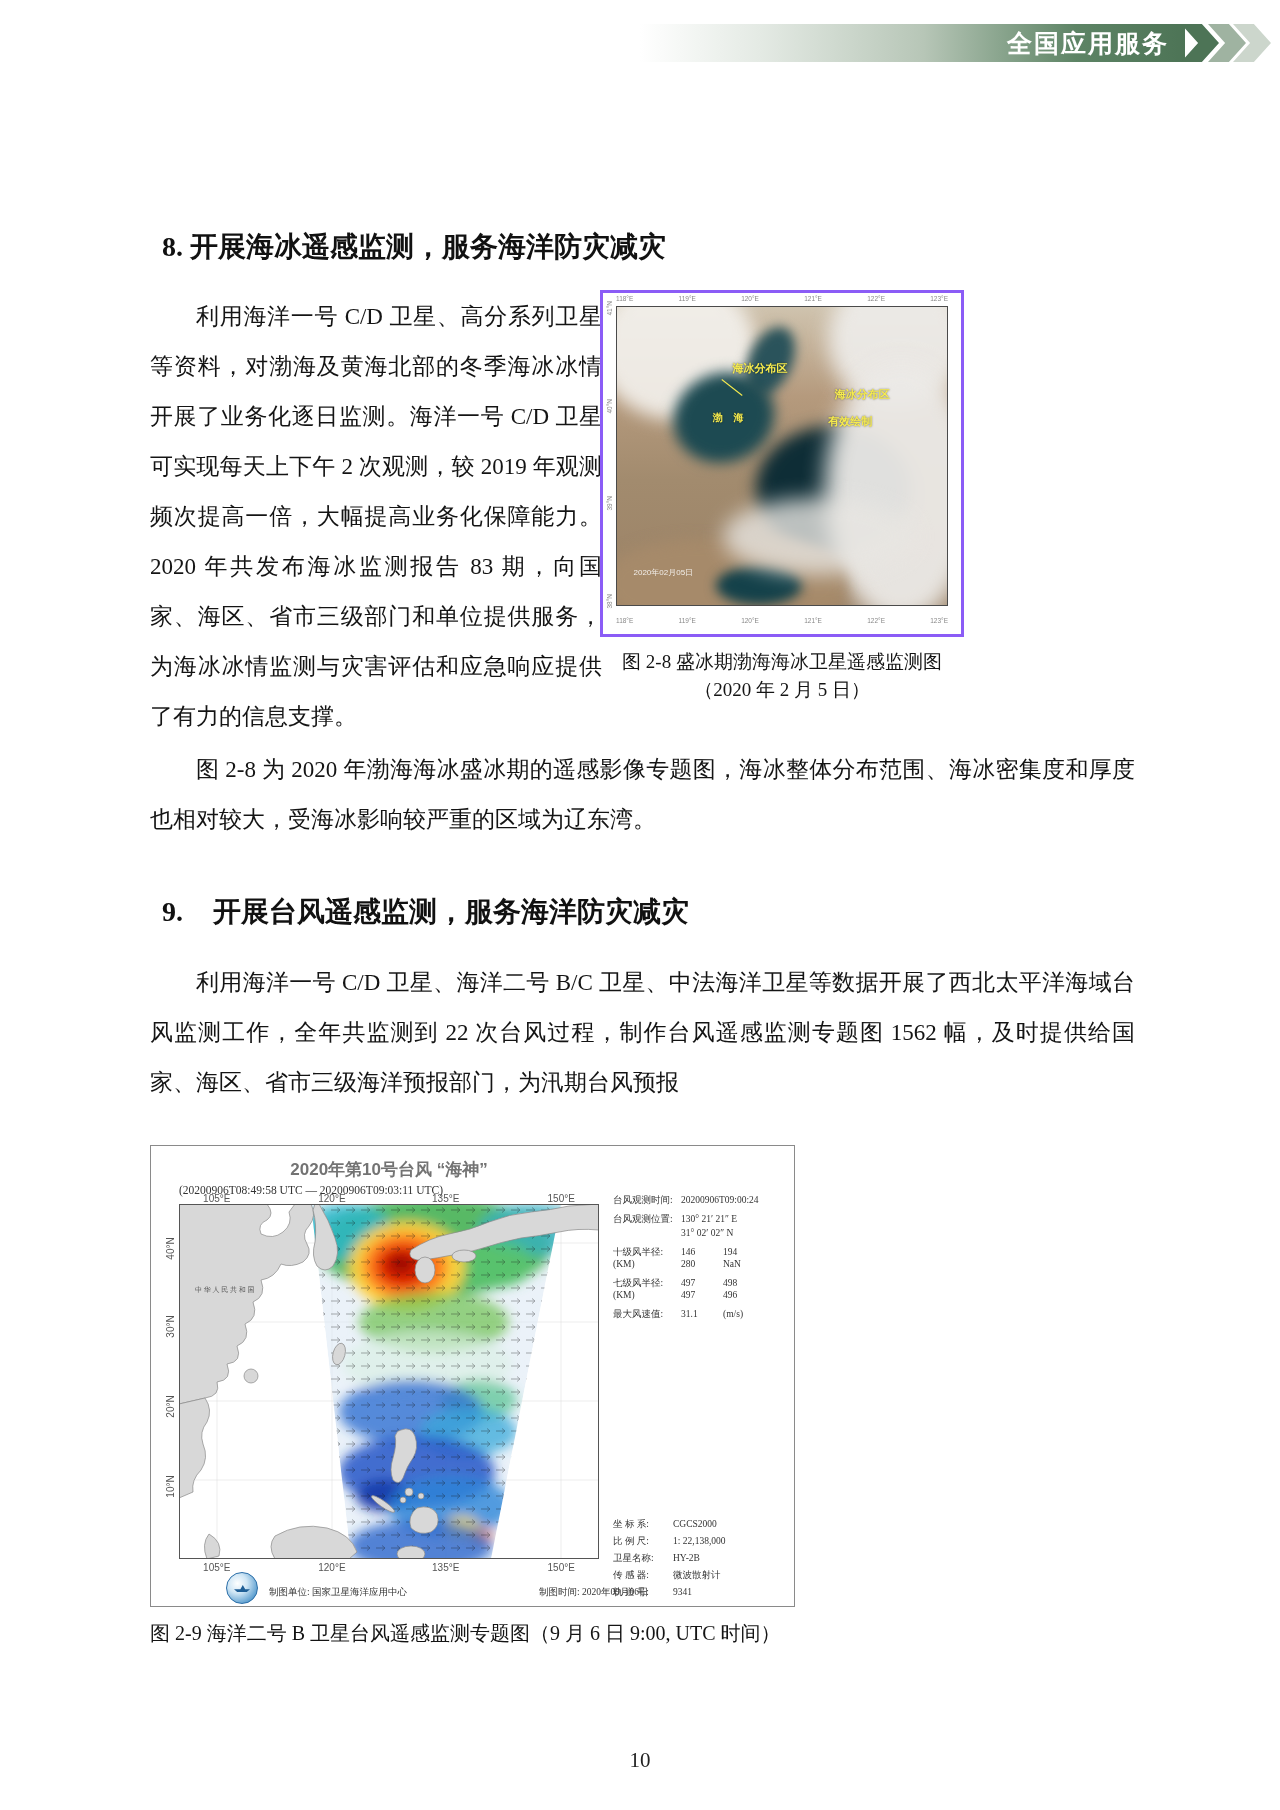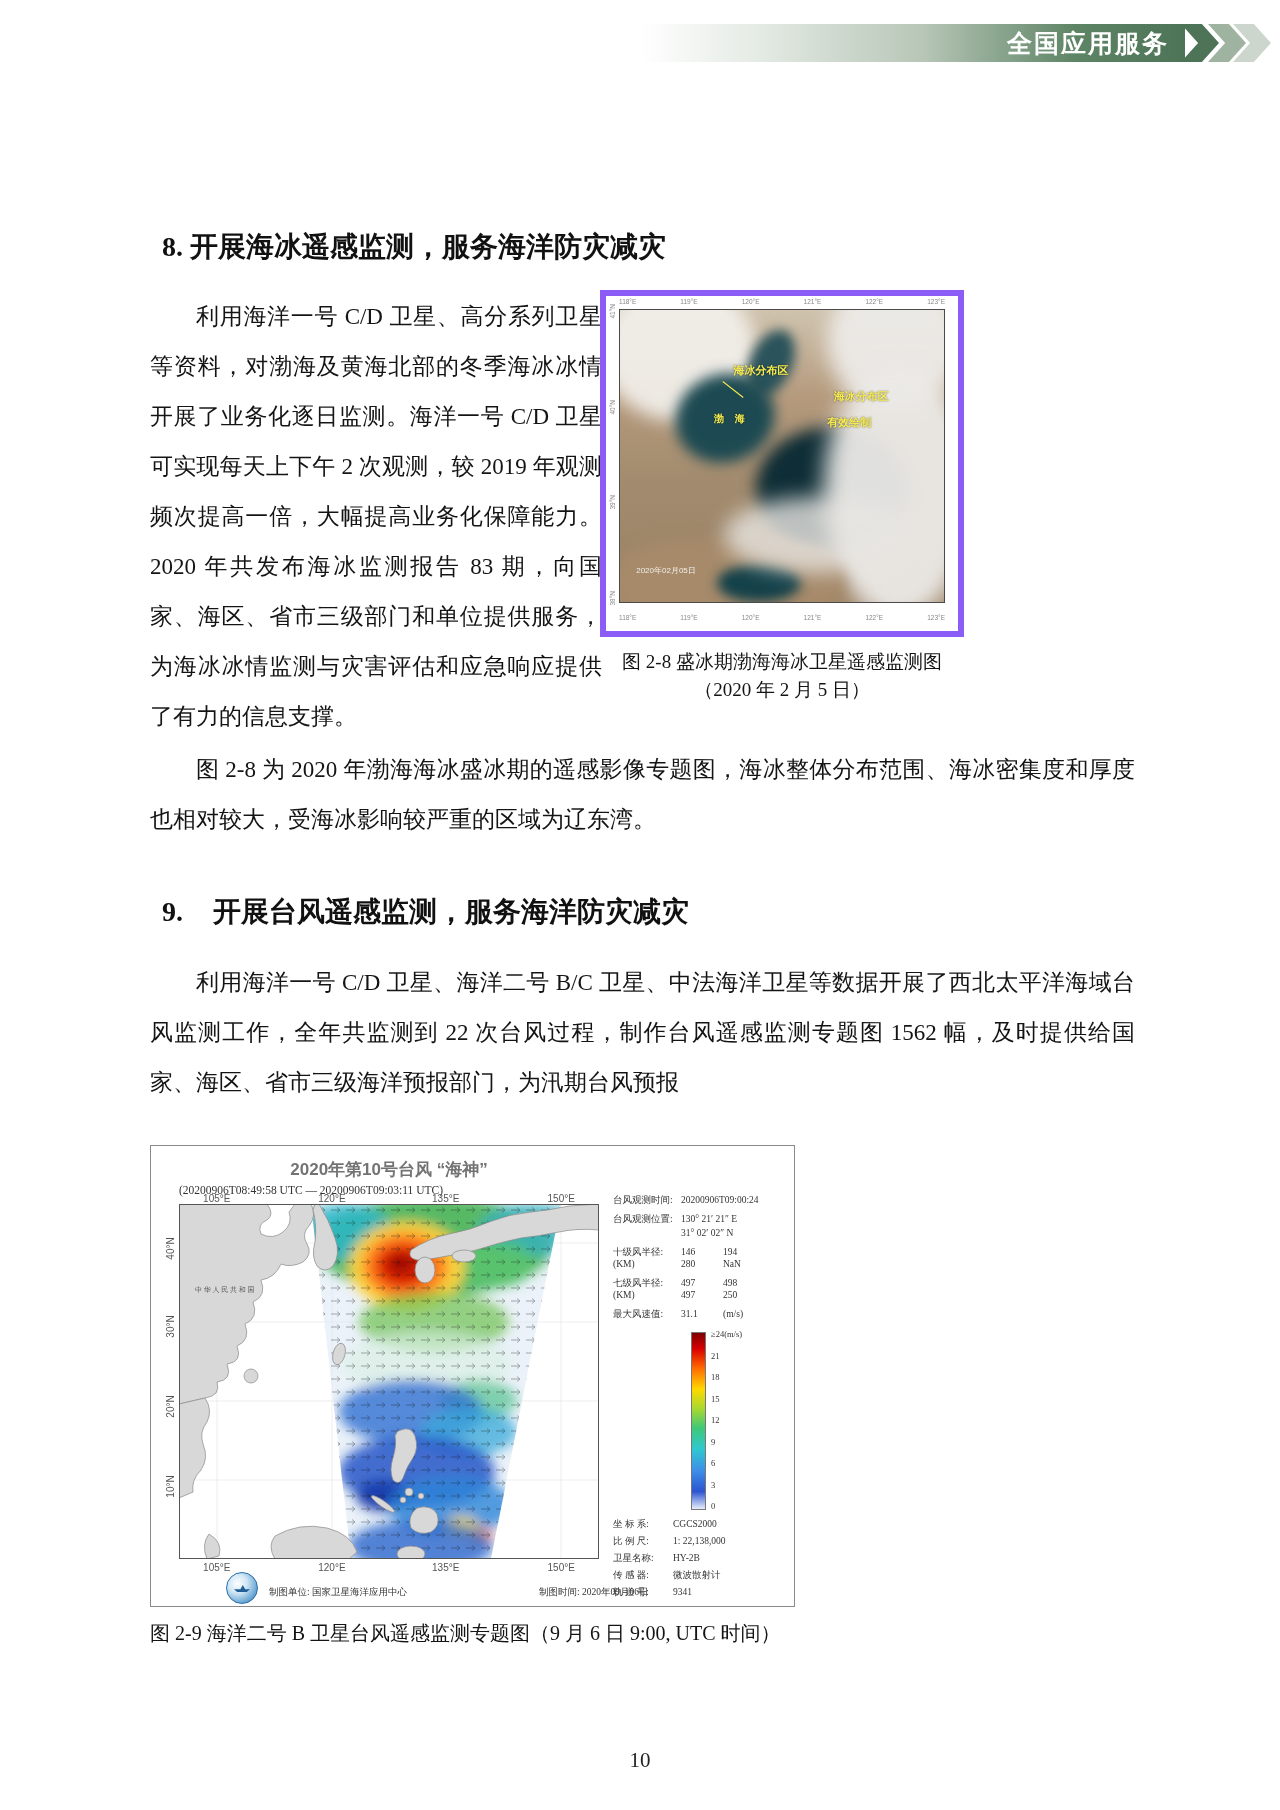--- a/index.html
+++ b/index.html
@@ -24,21 +24,21 @@
   .sec9-num{display:inline-block;margin-right:30px;}
   
   .body-text{position:absolute;font-size:23px;line-height:50px;text-align:justify;color:#141414;}
   .indent{text-indent:2em;}
   .s8-col{left:150px;top:292px;width:452px;height:452px;}
   .s8-para2{left:150px;top:745px;width:985px;}
   .s9-para1{left:150px;top:958px;width:985px;}
   .s9-col{left:833px;top:1118px;width:307px;}
   
   .fig8-box{position:absolute;left:600px;top:290px;width:364px;height:347px;background:#fff;
-            border:6px solid #8b5cf6;box-sizing:border-box;text-align:right;}
+            border:3px solid #8b5cf6;box-sizing:border-box;text-align:right;}
   .fig8-img{position:absolute;left:13px;top:13px;right:13px;bottom:28px;border:1px solid #4a4a4a;
             overflow:hidden;background:linear-gradient(180deg,#cfc3ae 0%,#b59a7d 30%,#a28b6e 58%,#9b8266 100%);}
   .blob{position:absolute;border-radius:50%;}
   .f8-snow{left:-6%;top:-10%;width:48%;height:48%;background:#f4f2ee;filter:blur(9px);opacity:.9;}
   .f8-cloudtr{right:-6%;top:-12%;width:42%;height:46%;background:#efeeec;filter:blur(10px);opacity:.9;}
   .f8-liaodong{left:40%;top:6%;width:13%;height:24%;background:#2a535b;filter:blur(6px);transform:rotate(24deg);}
   .f8-bohai{left:17%;top:22%;width:31%;height:30%;background:#1d4a52;filter:blur(7px);transform:rotate(-18deg);}
   .f8-ysea{left:42%;top:40%;width:47%;height:42%;background:#0e2d36;filter:blur(8px);}
   .f8-cloudr{right:-9%;top:18%;width:46%;height:88%;background:#eceae7;filter:blur(11px);opacity:.95;}
   .f8-sland{left:-3%;bottom:-8%;width:72%;height:30%;background:#a68a6a;filter:blur(7px);border-radius:40%;}
@@ -286,44 +286,30 @@
       </div>
       <div class="f9i-row">
         <span class="f9i-label">
           <span>七级风半径:</span><br>
           <span>(KM)</span>
         </span>
         <span class="f9i-grid">
           <span>497</span>
           <span>498</span>
           <span>497</span>
-          <span>250</span>
+          <span>496</span>
         </span>
       </div>
       <div class="f9i-row">
         <span class="f9i-label">最大风速值:</span>
         <span style="width:42px;">31.1</span>
         <span>(m/s)</span>
       </div>
     </div>
 
-    <div class="f9-cbar">
-      <div class="f9-cbar-bar"></div>
-      <div class="f9-cbar-labels">
-        <span>≥24(m/s)</span>
-        <span>21</span>
-        <span>18</span>
-        <span>15</span>
-        <span>12</span>
-        <span>9</span>
-        <span>6</span>
-        <span>3</span>
-        <span>0</span>
-      </div>
-    </div>
 
     <div class="f9-meta">
       <div class="f9m-row">
           <span class="f9m-label">坐 标 系:</span>
           <span>CGCS2000</span>
         </div>
       <div class="f9m-row">
           <span class="f9m-label">比 例 尺:</span>
           <span>1: 22,138,000</span>
         </div>

